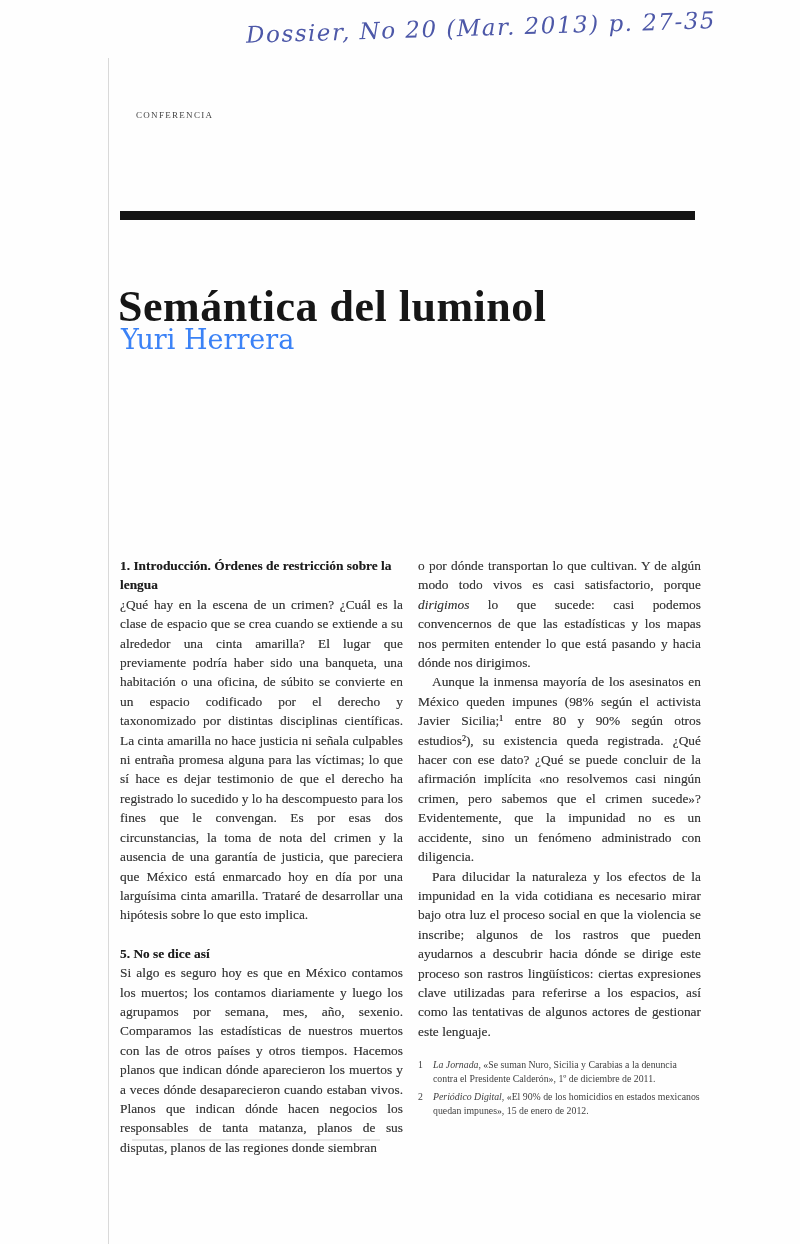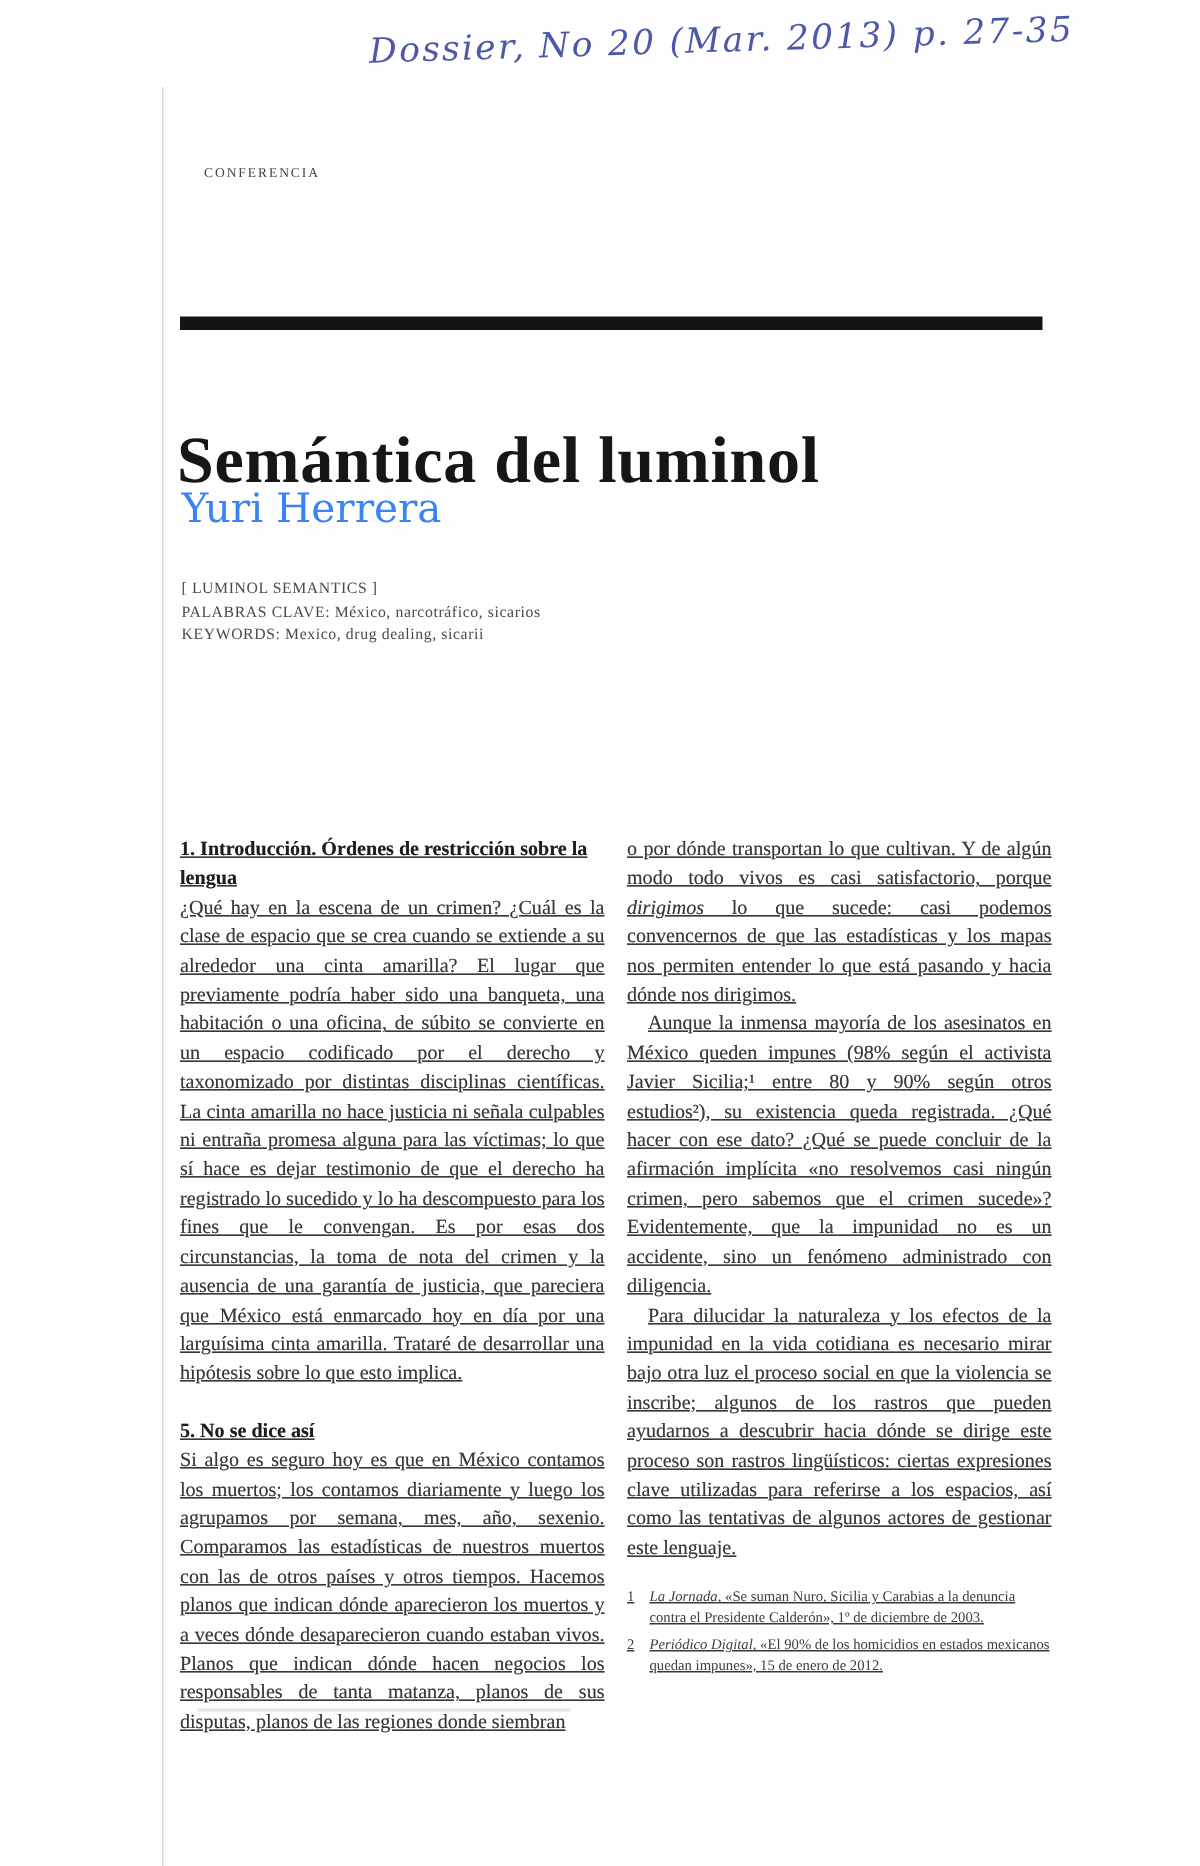--- a/index.html
+++ b/index.html
@@ -56,21 +56,20 @@
   }
   .columns {
     position:absolute; left:120px; top:556px; width:582px;
     display:flex; gap:15px;
   }
   .col {
     width:283px;
     font-size:13.4px; line-height:19.4px;
     color:#383838; text-align:justify;
     text-shadow:0 0 0.4px rgba(70,70,70,0.55);
-    text-decoration:underline;
   }
   .col h3 {
     font-size:13.4px; line-height:19.4px;
     margin:0; font-weight:bold; color:#1d1d1d;
     text-align:left;
   }
   .col h3.second { margin-top:19px; }
   .col p { margin:0; }
   .col p.indent { text-indent:14px; }
   .it { font-style:italic; }
@@ -94,44 +93,39 @@
   <div class="handwriting" style="color: rgb(77, 88, 168);">Dossier, No 20 (Mar. 2013) p. 27-35</div>
 
   <div class="kicker">CONFERENCIA</div>
 
   <div class="rule" style="background: rgb(20, 20, 20);"></div>
 
   <h1 class="title">Semántica del luminol</h1>
 
   <div class="author">Yuri Herrera</div>
 
-  <div class="meta">
-    <div>[ LUMINOL SEMANTICS ]</div>
-    <div>PALABRAS CLAVE: México, narcotráfico, sicarios</div>
-    <div>KEYWORDS: Mexico, drug dealing, sicarii</div>
-  </div>
 
   <div class="columns">
 
     <div class="col">
       <h3>1. Introducción. Órdenes de restricción sobre la lengua</h3>
       <p>¿Qué hay en la escena de un crimen? ¿Cuál es la clase de espacio que se crea cuando se extiende a su alrededor una cinta amarilla? El lugar que previamente podría haber sido una banqueta, una habitación o una oficina, de súbito se convierte en un espacio codificado por el derecho y taxonomizado por distintas disciplinas científicas. La cinta amarilla no hace justicia ni señala culpables ni entraña promesa alguna para las víctimas; lo que sí hace es dejar testimonio de que el derecho ha registrado lo sucedido y lo ha descompuesto para los fines que le convengan. Es por esas dos circunstancias, la toma de nota del crimen y la ausencia de una garantía de justicia, que pareciera que México está enmarcado hoy en día por una larguísima cinta amarilla. Trataré de desarrollar una hipótesis sobre lo que esto implica.</p>
       <h3 class="second">5. No se dice así</h3>
       <p>Si algo es seguro hoy es que en México contamos los muertos; los contamos diariamente y luego los agrupamos por semana, mes, año, sexenio. Comparamos las estadísticas de nuestros muertos con las de otros países y otros tiempos. Hacemos planos que indican dónde aparecieron los muertos y a veces dónde desaparecieron cuando estaban vivos. Planos que indican dónde hacen negocios los responsables de tanta matanza, planos de sus disputas, planos de las regiones donde siembran</p>
     </div>
 
     <div class="col">
       <p><span>o por dónde transportan lo que cultivan. Y de algún modo todo vivos es casi satisfactorio, porque </span><span class="it">dirigimos</span><span> lo que sucede: casi podemos convencernos de que las estadísticas y los mapas nos permiten entender lo que está pasando y hacia dónde nos dirigimos.</span></p>
       <p class="indent">Aunque la inmensa mayoría de los asesinatos en México queden impunes (98% según el activista Javier Sicilia;¹ entre 80 y 90% según otros estudios²), su existencia queda registrada. ¿Qué hacer con ese dato? ¿Qué se puede concluir de la afirmación implícita «no resolvemos casi ningún crimen, pero sabemos que el crimen sucede»? Evidentemente, que la impunidad no es un accidente, sino un fenómeno administrado con diligencia.</p>
       <p class="indent">Para dilucidar la naturaleza y los efectos de la impunidad en la vida cotidiana es necesario mirar bajo otra luz el proceso social en que la violencia se inscribe; algunos de los rastros que pueden ayudarnos a descubrir hacia dónde se dirige este proceso son rastros lingüísticos: ciertas expresiones clave utilizadas para referirse a los espacios, así como las tentativas de algunos actores de gestionar este lenguaje.</p>
 
       <div class="footnotes">
         <div class="footnote">
           <span class="fn-num">1</span>
-          <span class="fn-body"><span class="it">La Jornada</span><span>, «Se suman Nuro, Sicilia y Carabias a la denuncia contra el Presidente Calderón», 1º de diciembre de 2003.</span></span>
+          <span class="fn-body"><span class="it">La Jornada</span><span>, «Se suman Nuro, Sicilia y Carabias a la denuncia contra el Presidente Calderón», 1º de diciembre de 2011.</span></span>
         </div>
         <div class="footnote">
           <span class="fn-num">2</span>
           <span class="fn-body"><span class="it">Periódico Digital</span><span>, «El 90% de los homicidios en estados mexicanos quedan impunes», 15 de enero de 2012.</span></span>
         </div>
       </div>
     </div>
 
   </div>
 

